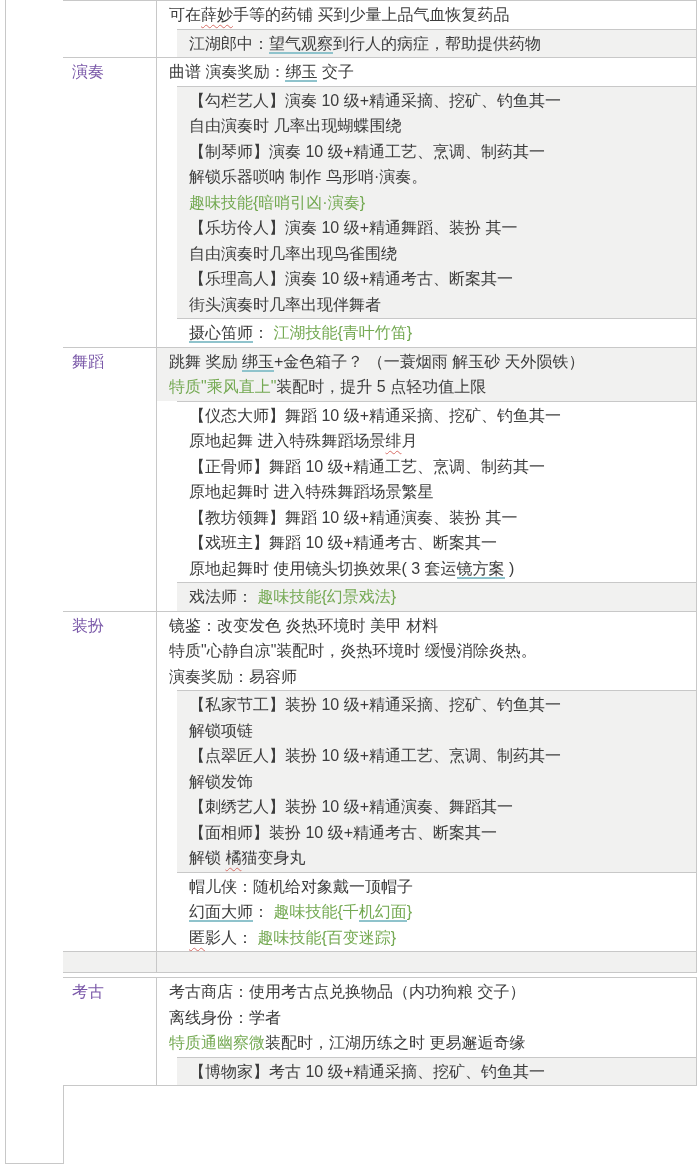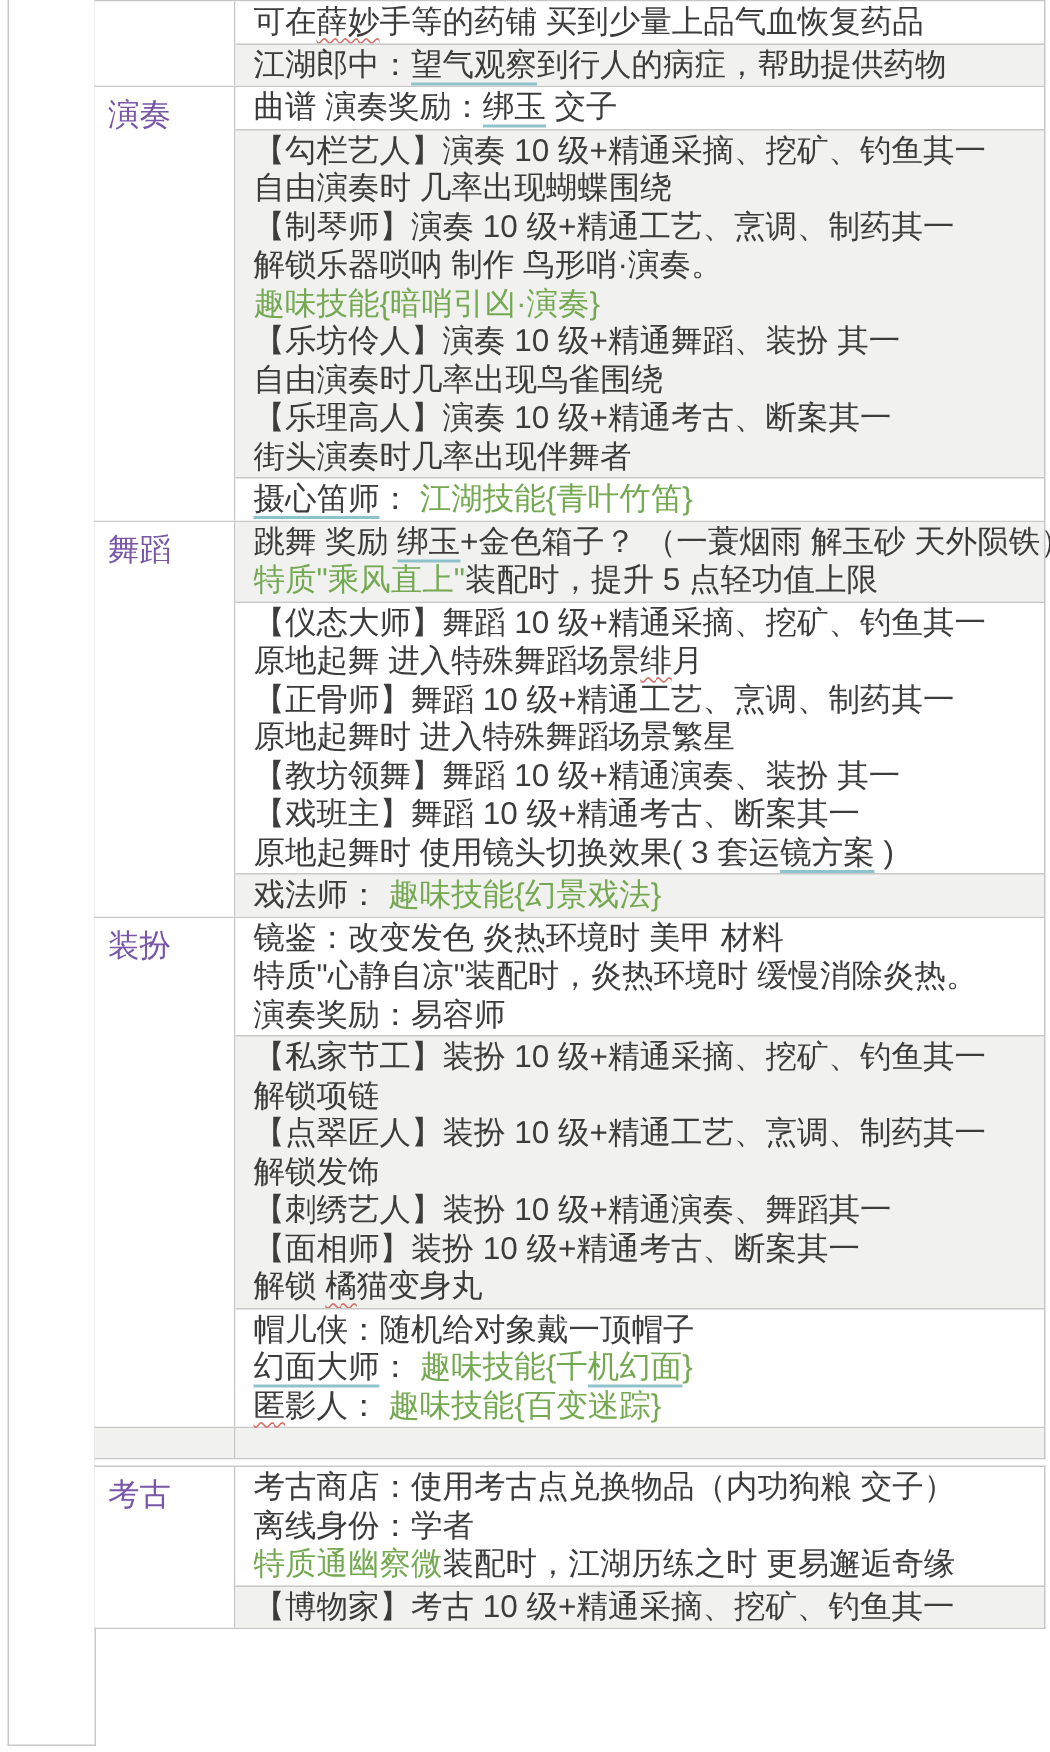--- a/index.html
+++ b/index.html
@@ -12,21 +12,21 @@
     --text:#3c3c3c;
     --bg:#ffffff;
   }
   html,body{margin:0;padding:0;}
   body{
     width:700px;height:1168px;overflow:hidden;background:var(--bg);
     font-family:"Liberation Sans", sans-serif;
   }
   .page{
     position:relative;width:700px;height:1168px;background:var(--bg);
-    color:var(--text);font-size:21px;
+    color:var(--text);font-size:16px;
   }
   .spacer-col{
     position:absolute;left:5px;top:0;width:57px;height:1163px;
     border-left:1px solid var(--border);
     border-right:1px solid var(--border);
     border-bottom:1px solid var(--border);
     background:var(--bg);
   }
   .tables{position:absolute;left:63px;top:0;width:634px;}
   .table{border-right:1px solid var(--border);border-bottom:1px solid var(--border);}
@@ -34,21 +34,21 @@
   .section{display:flex;border-top:1px solid var(--border);}
   .label-cell{
     width:94px;flex:0 0 94px;box-sizing:border-box;
     border-right:1px solid var(--border);
     padding:4px 0 0 9px;color:var(--purple);
     background:var(--bg);
   }
   .section.shaded .label-cell{background:var(--rowgray);}
   .rows{flex:1;display:flex;flex-direction:column;min-width:0;}
   .row{padding:1px 0 1px 12px;background:var(--bg);}
-  .row + .row{border-top:1px solid var(--border);}
+  .row + .row{border-top:1px solid var(--border);margin-left:20px;}
   .row.gray{background:var(--rowgray);}
   .row.empty{height:20px;padding:0;}
   .line{line-height:25.5px;white-space:nowrap;}
   .g{color:var(--green);}
   .u{border-bottom:2px solid var(--underline);}
   .sq{
     text-decoration-line:underline;
     text-decoration-style:wavy;
     text-decoration-color:var(--squiggle);
     text-decoration-thickness:1px;

